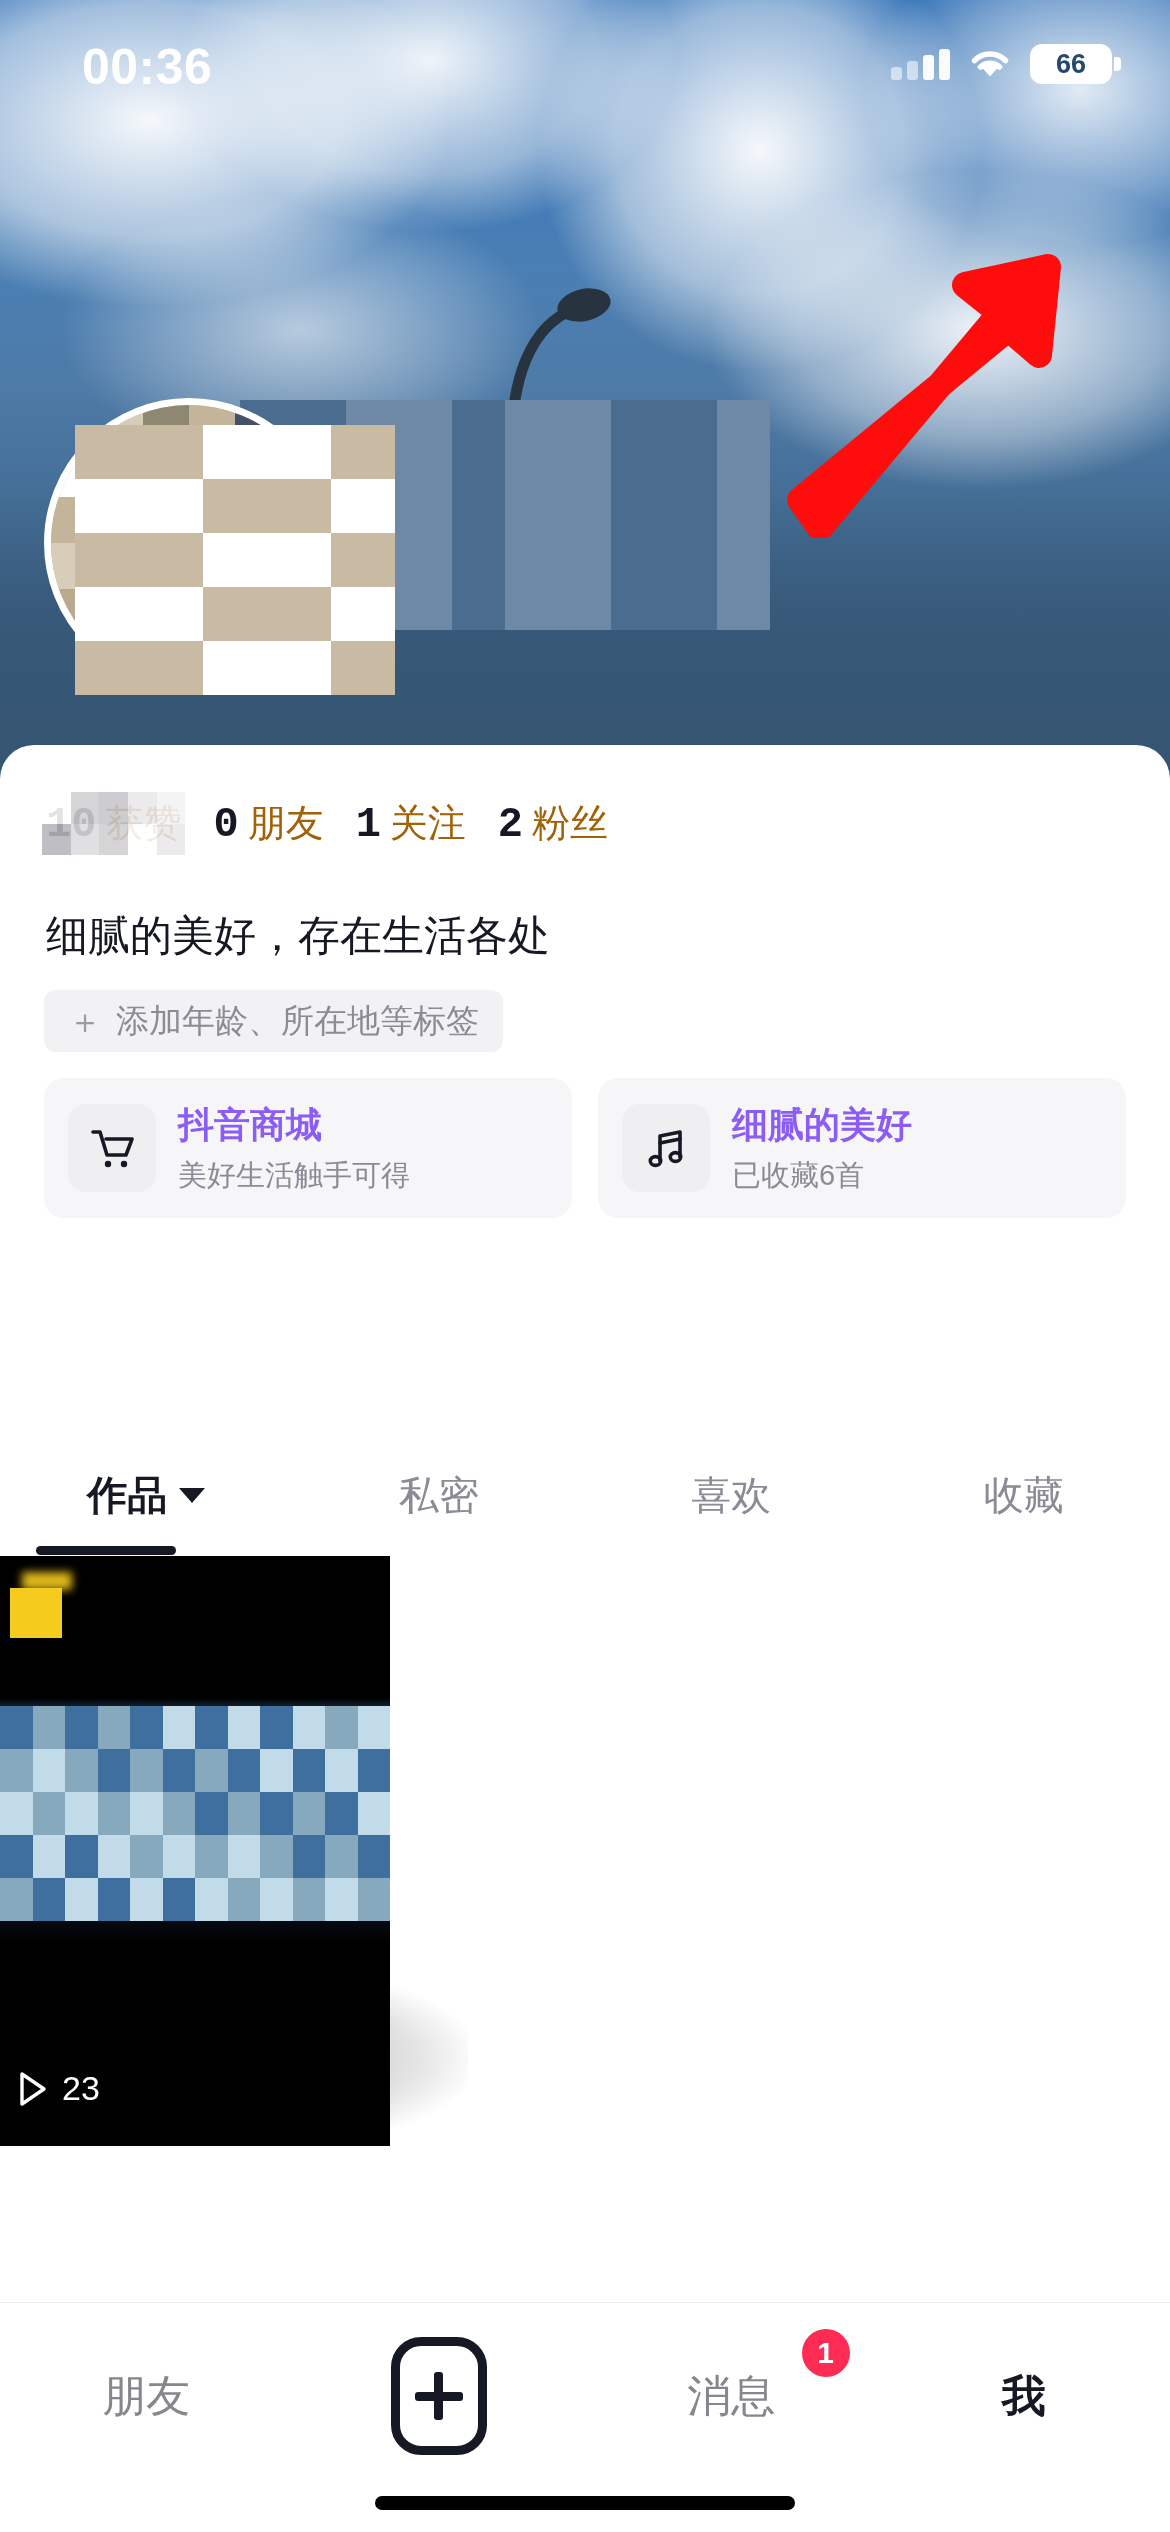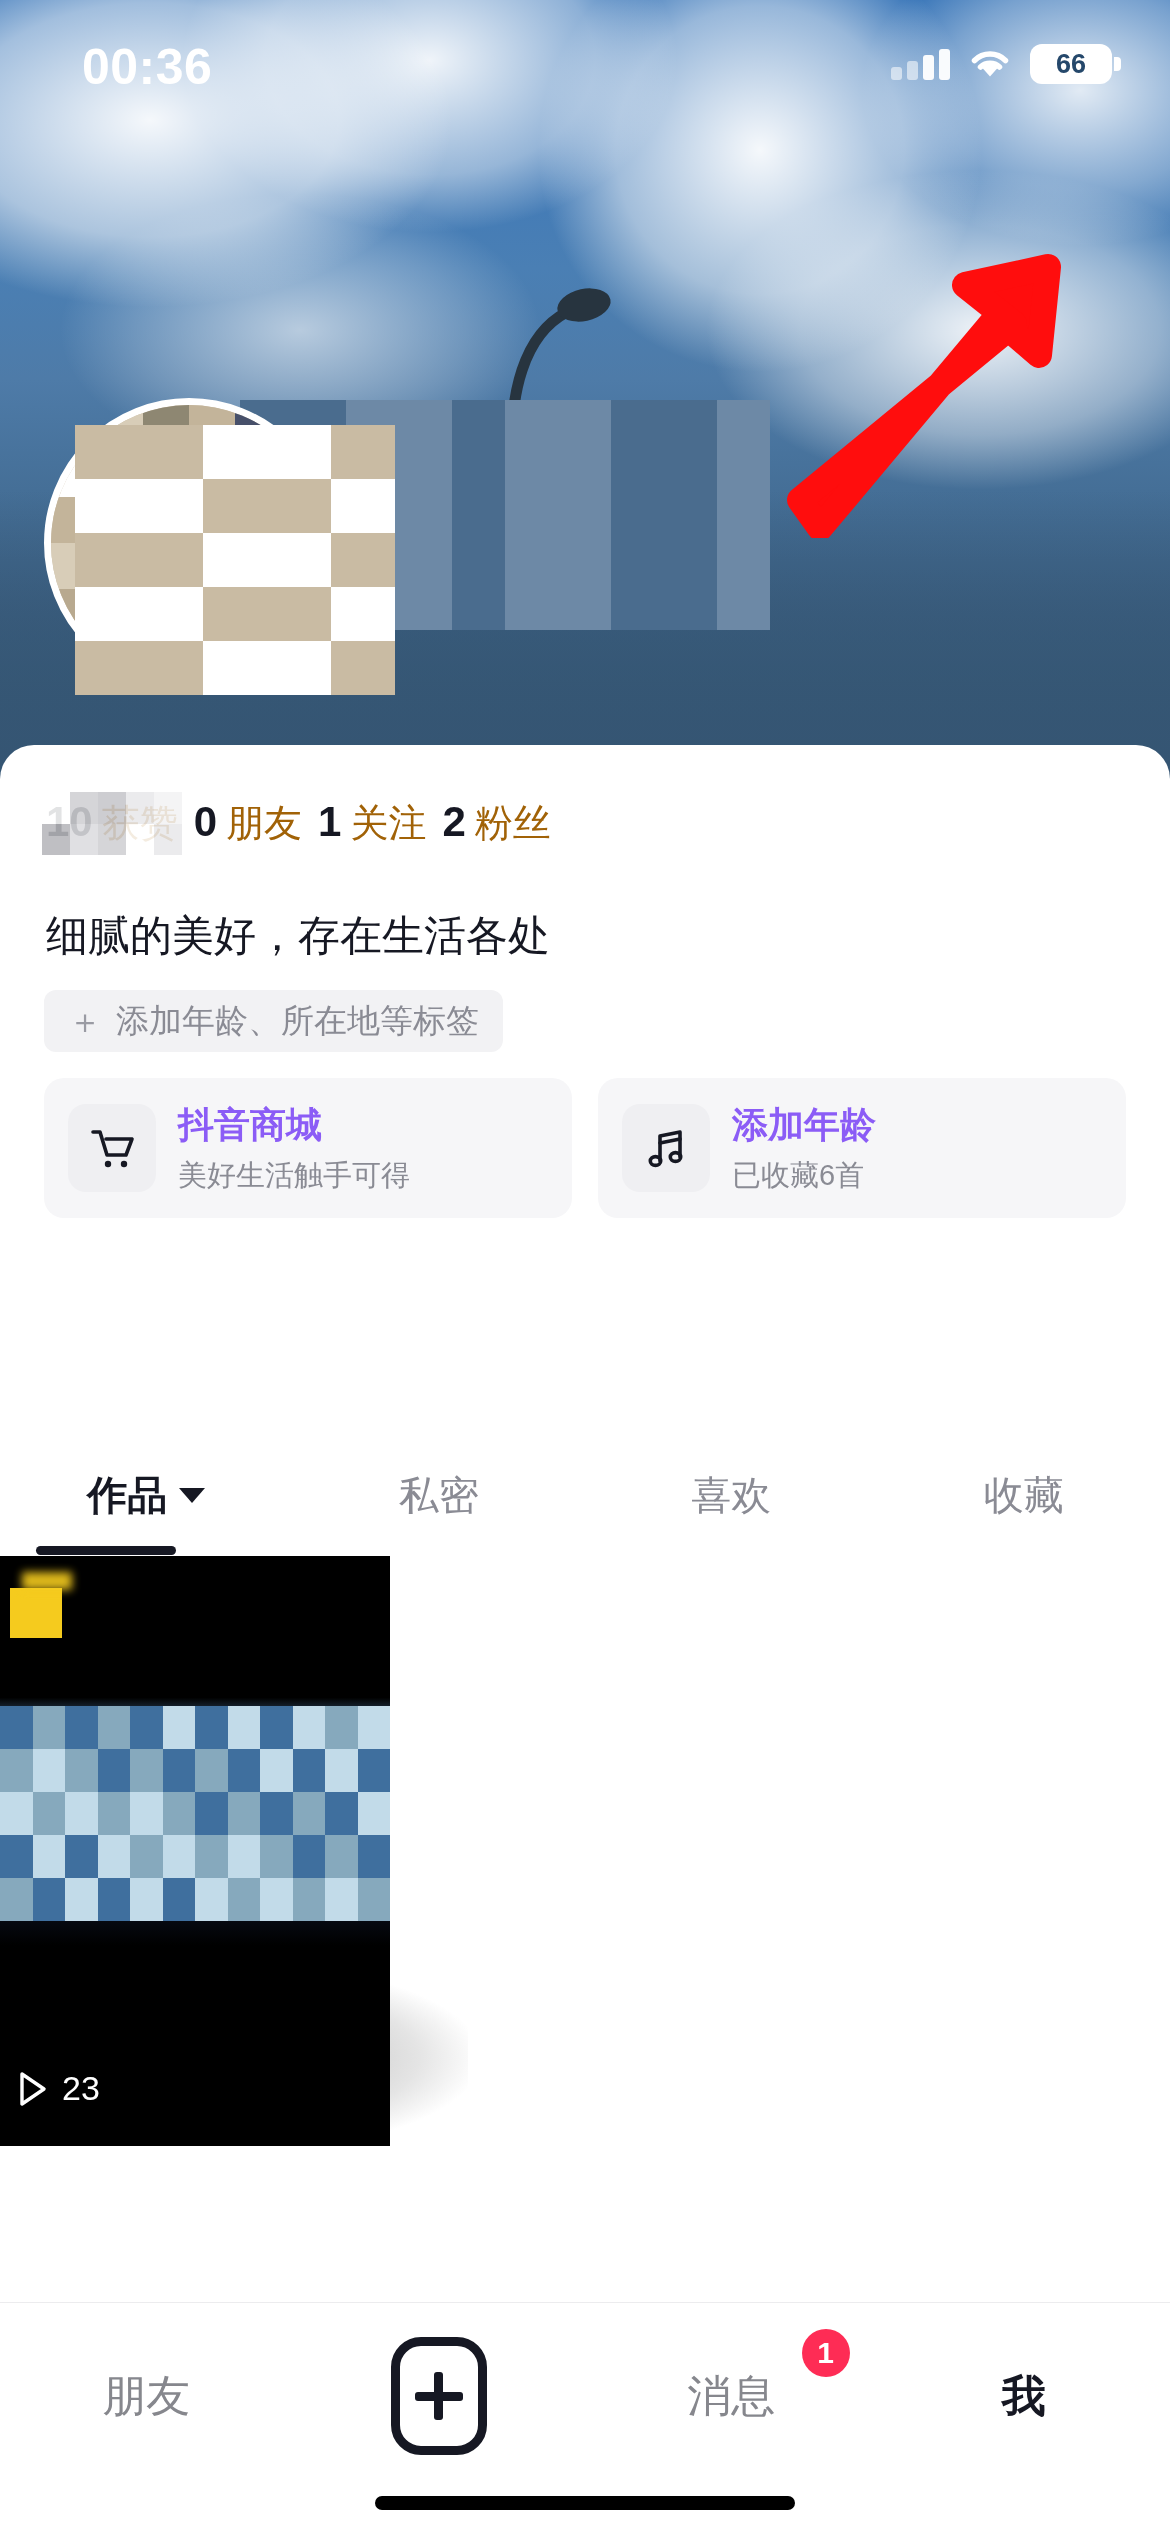--- a/index.html
+++ b/index.html
@@ -93,21 +93,21 @@
   }
   .mosaic-strip i, .mosaic-wide i { display:block; }
 
   
   .sheet {
     position:absolute; left:0; top:745px; width:1170px; height:1500px;
     background:#fff; border-radius:34px 34px 0 0; z-index:25;
   }
 
   
-  .stats { position:absolute; left:46px; top:798px; display:flex; align-items:baseline; gap:16px; z-index:26; }
+  .stats { position:absolute; left:46px; top:798px; display:flex; align-items:baseline; gap:32px; z-index:26;font-family:Liberation Mono, monospace; }
   .stat { display:flex; align-items:baseline; gap:9px; white-space:nowrap; }
   .stat .num { font-size:42px; font-weight:700; color:#161823; }
   .stat .lbl { font-size:38px; font-weight:400; color:#a16207; }
   .stat.masked { position:relative; }
   .stat.masked .mk { position:absolute; inset:-6px -4px; display:grid;
     grid-template-columns:repeat(5,1fr); grid-template-rows:repeat(2,1fr); }
   .stat.masked .mk i { display:block; }
 
   
   .bio { position:absolute; left:46px; top:908px; font-size:42px; color:#161823; z-index:26; white-space:nowrap; }
@@ -415,21 +415,21 @@
     <div class="card">
       <div class="ic">
         <svg width="50" height="50" viewBox="0 0 50 50">
           <path d="M19 38 V13 L39 9 V34" fill="none" stroke="#161823" stroke-width="3.6" stroke-linecap="round" stroke-linejoin="round"></path>
           <path d="M19 20 L39 16" fill="none" stroke="#161823" stroke-width="3.6" stroke-linecap="round"></path>
           <ellipse cx="14.5" cy="38" rx="5.2" ry="4.4" fill="none" stroke="#161823" stroke-width="3.6"></ellipse>
           <ellipse cx="34.5" cy="34" rx="5.2" ry="4.4" fill="none" stroke="#161823" stroke-width="3.6"></ellipse>
         </svg>
       </div>
       <div class="tx">
-        <div class="t1">添加年龄</div>
+        <div class="t1">细腻的美好</div>
         <div class="t2">已收藏6首</div>
       </div>
     </div>
   </div>
 
 
   <div class="tabs">
     <div class="tab active">
       <span>作品</span>
       <span class="caret"></span>

